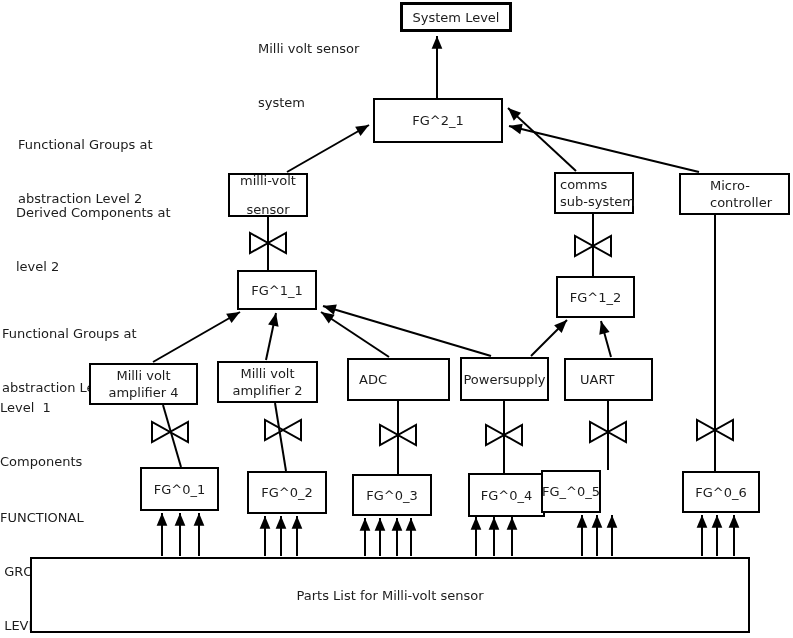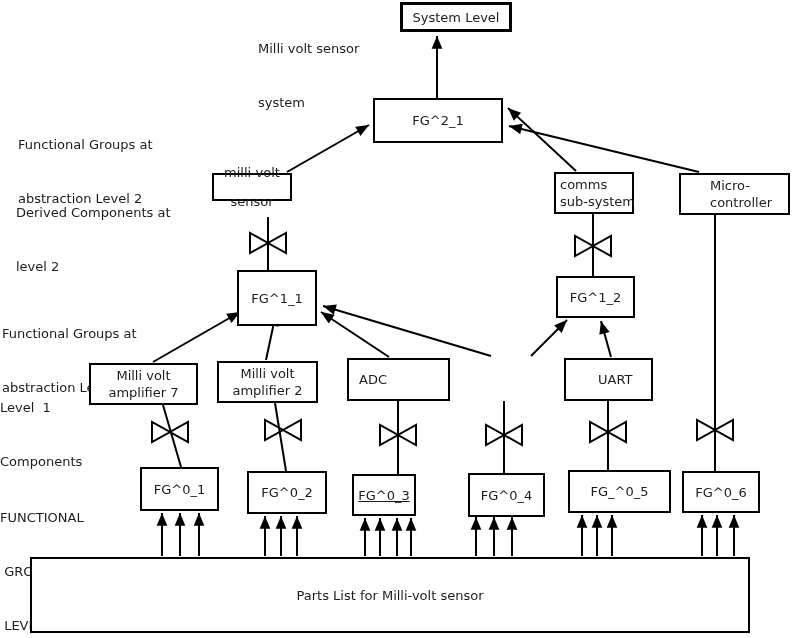--- a/index.html
+++ b/index.html
@@ -120,75 +120,78 @@
   </div>
 
   <div class="box thick" style="left:380px;top:2px;width:112px;height:30px;margin-left:20px;">
     <span>System Level</span>
   </div>
 
   <div class="box" style="left:373px;top:98px;width:130px;height:45px;">
     <span>FG^2_1</span>
   </div>
 
-  <div class="box" style="left:212px;top:173px;width:80px;height:28px;gap:12px;">
+  <div class="box" style="left:228px;top:173px;width:80px;height:44px;gap:12px;">
     <span>milli-volt</span>
     <span>sensor</span>
   </div>
 
   <div class="box left" style="left:554px;top:172px;width:80px;height:42px;padding-left:4px;">
     <span>comms</span>
     <span>sub-system</span>
   </div>
 
   <div class="box left" style="left:679px;top:173px;width:111px;height:42px;padding-left:29px;">
     <span>Micro-</span>
     <span>controller</span>
   </div>
 
-  <div class="box" style="left:237px;top:270px;width:80px;height:56px;">
+  <div class="box" style="left:237px;top:270px;width:80px;height:40px;">
     <span>FG^1_1</span>
   </div>
 
   <div class="box" style="left:556px;top:276px;width:79px;height:42px;">
     <span>FG^1_2</span>
   </div>
 
   <div class="box" style="left:89px;top:363px;width:109px;height:42px;">
     <span>Milli volt</span>
-    <span>amplifier 7</span>
+    <span>amplifier 4</span>
   </div>
 
   <div class="box" style="left:217px;top:361px;width:101px;height:42px;">
     <span>Milli volt</span>
     <span>amplifier 2</span>
   </div>
 
   <div class="box left" style="left:347px;top:358px;width:103px;height:43px;padding-left:10px;">
     <span>ADC</span>
   </div>
 
-
-  <div class="box left" style="left:564px;top:358px;width:89px;height:43px;padding-left:32px;">
+  <div class="box" style="left:460px;top:357px;width:89px;height:44px;">
+    <span>Powersupply</span>
+  </div>
+
+  <div class="box left" style="left:564px;top:358px;width:89px;height:43px;padding-left:14px;">
     <span>UART</span>
   </div>
 
   <div class="box" style="left:140px;top:467px;width:79px;height:44px;">
     <span>FG^0_1</span>
   </div>
   <div class="box" style="left:247px;top:471px;width:80px;height:43px;">
     <span>FG^0_2</span>
   </div>
-  <div class="box" style="left:352px;top:474px;width:64px;height:42px;text-decoration:underline;">
+  <div class="box" style="left:352px;top:474px;width:80px;height:42px;">
     <span>FG^0_3</span>
   </div>
   <div class="box" style="left:468px;top:473px;width:77px;height:44px;">
     <span>FG^0_4</span>
   </div>
-  <div class="box" style="left:568px;top:470px;width:103px;height:43px;">
+  <div class="box" style="left:541px;top:470px;width:60px;height:43px;">
     <span>FG_^0_5</span>
   </div>
   <div class="box" style="left:682px;top:471px;width:78px;height:42px;">
     <span>FG^0_6</span>
   </div>
 
   <div class="box" style="left:30px;top:557px;width:720px;height:76px;">
     <span>Parts List for Milli-volt sensor</span>
   </div>
 

